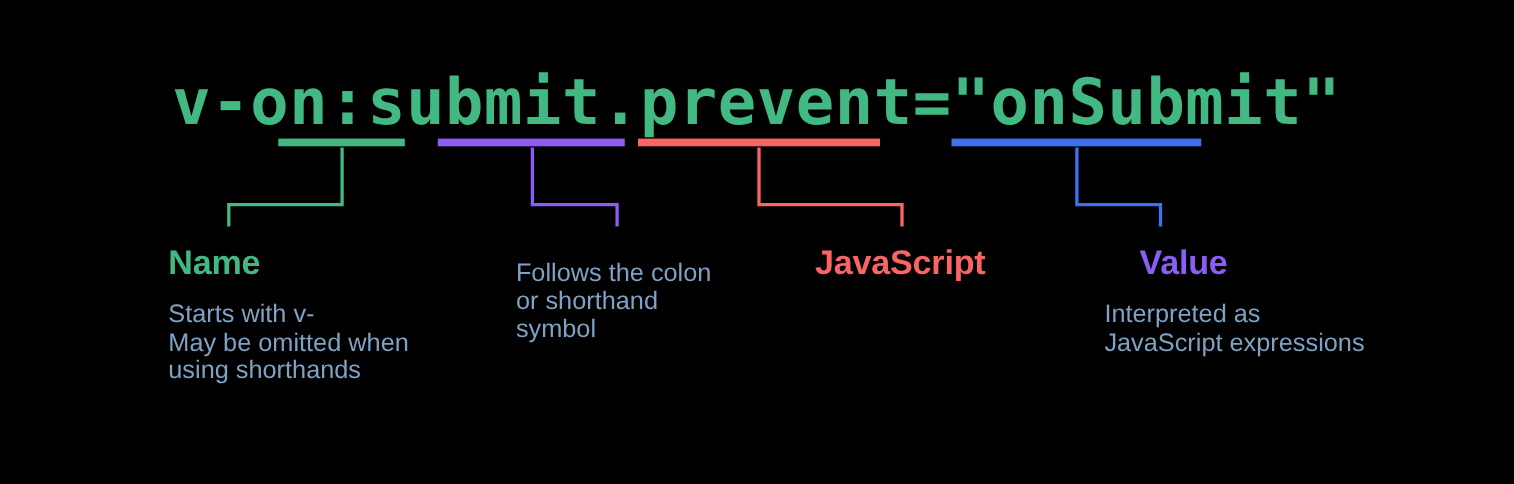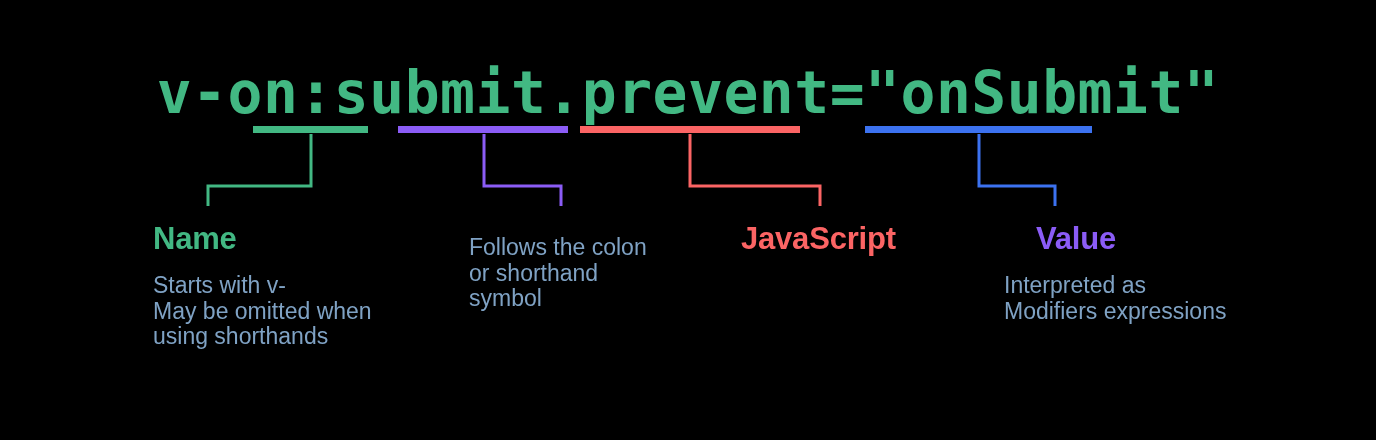--- a/index.html
+++ b/index.html
@@ -119,16 +119,16 @@
 symbol</div>
   </div>
 
   <div class="col" id="col-modifiers">
     <div class="col-title" id="title-modifiers" style="color: rgb(251, 100, 100);">JavaScript</div>
   </div>
 
   <div class="col" id="col-value">
     <div class="col-title" id="title-value" style="color: #8b5cf6; margin-left: 32px;">Value</div>
     <div class="col-desc" style="color: rgb(127, 162, 196);">Interpreted as
-Modifiers expressions</div>
+JavaScript expressions</div>
   </div>
 
 </div>
 
 </body></html>

